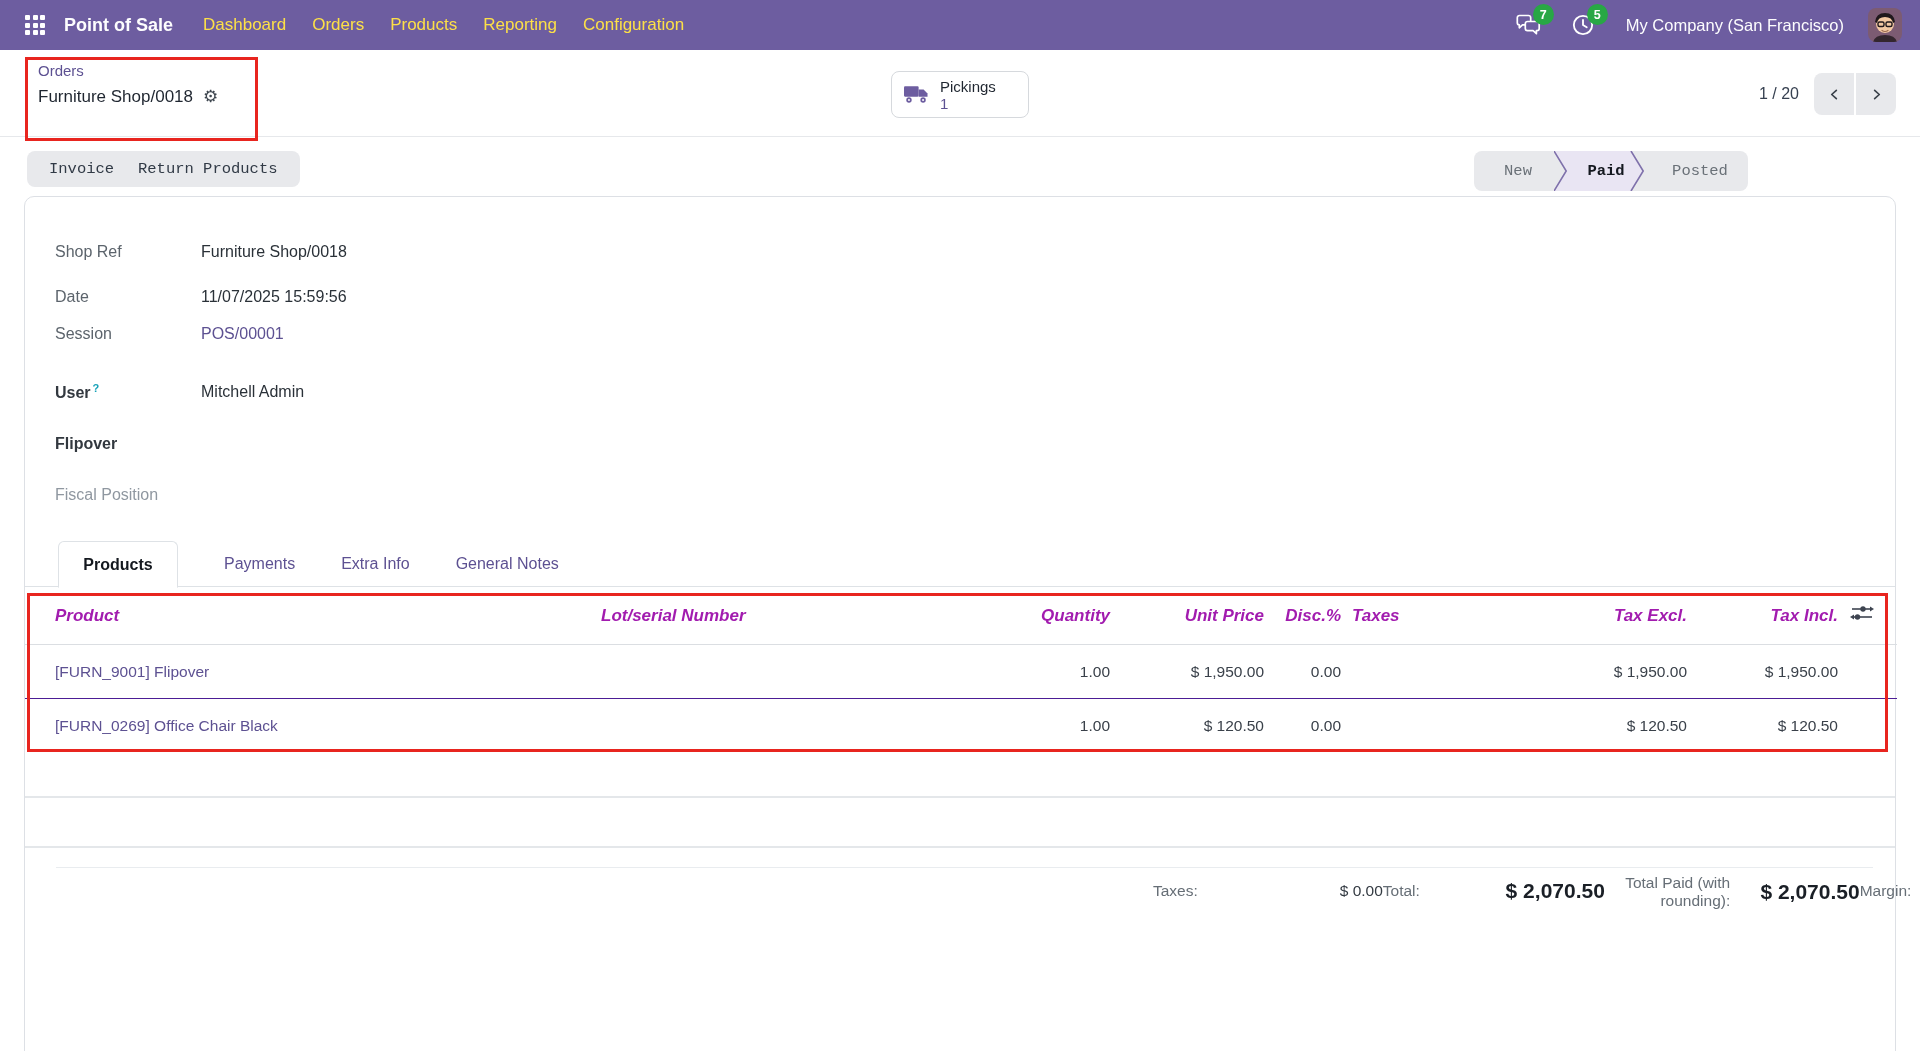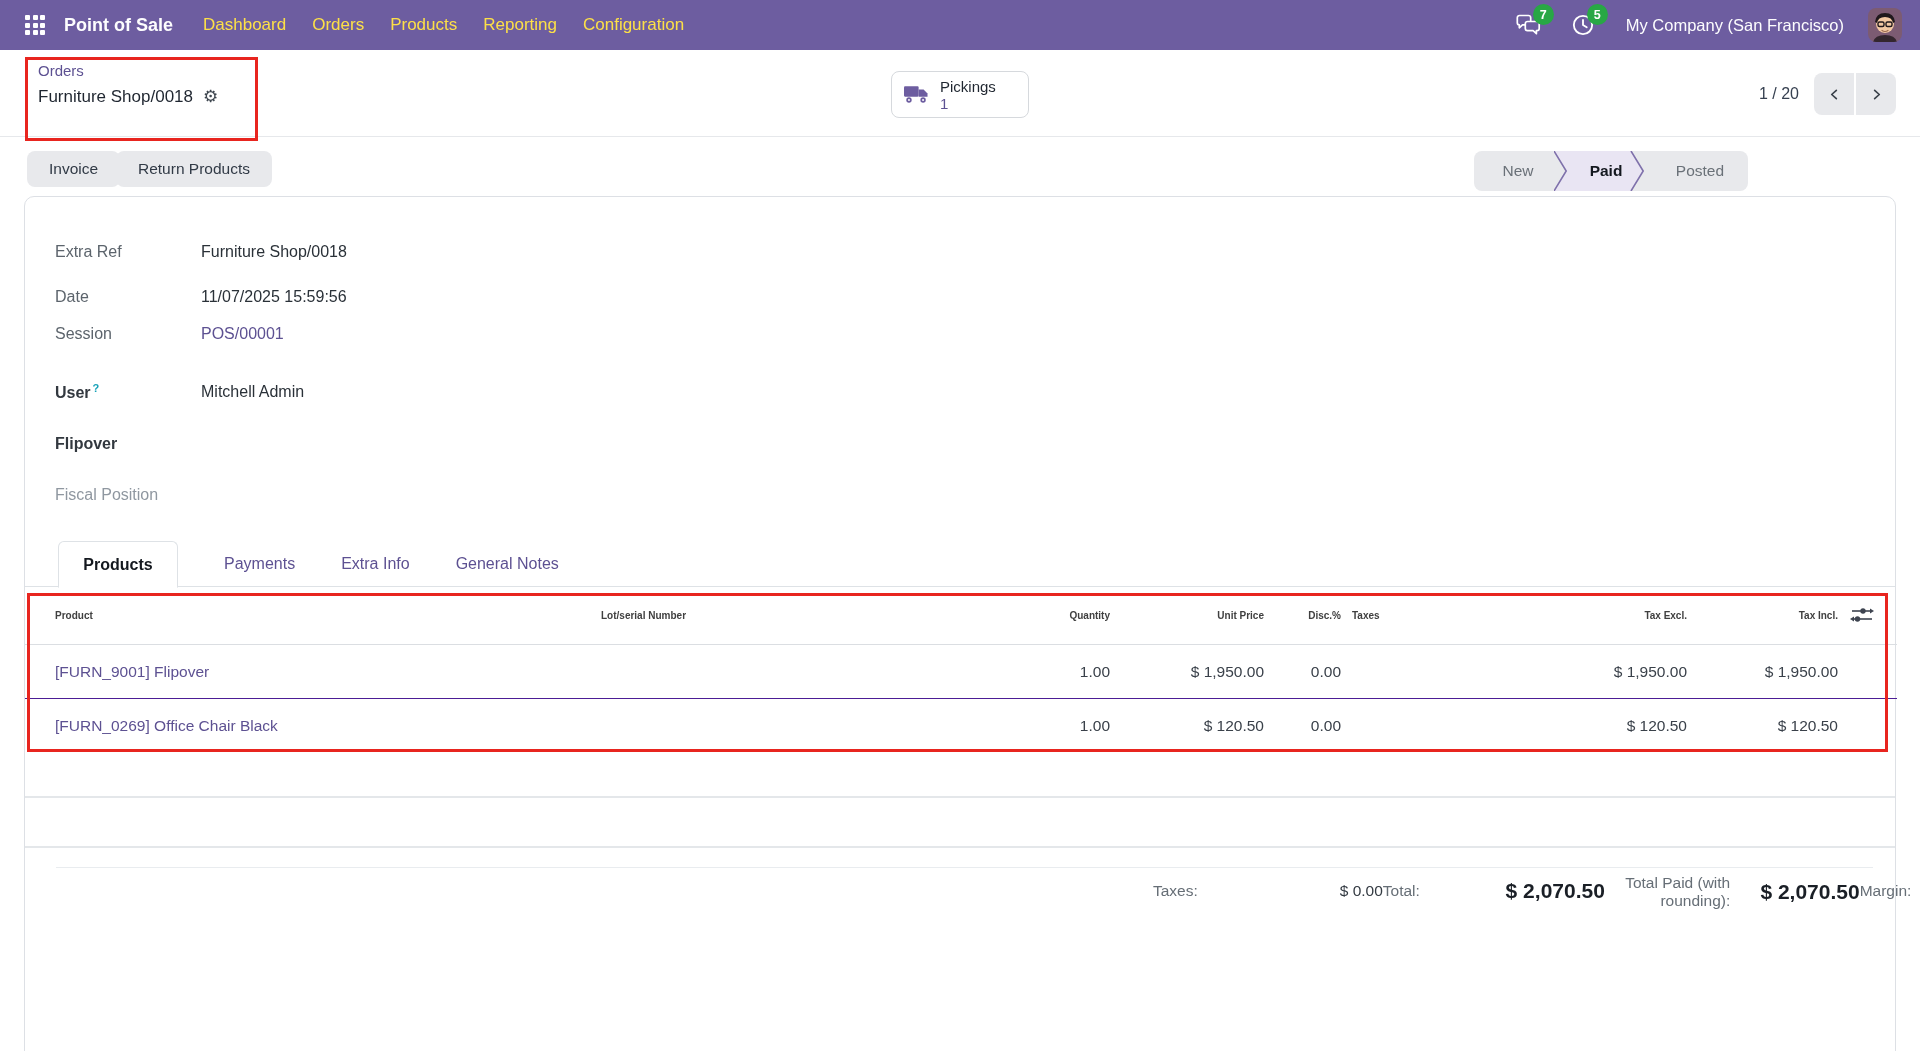--- a/index.html
+++ b/index.html
@@ -50,21 +50,21 @@
   .pickings-count{font-size:15px; color:var(--link); line-height:17px;}
   .pager{position:absolute; right:24px; top:23px; display:flex; align-items:center; gap:15px;}
   .pager-text{font-size:16px; color:#374151;}
   .pager-btns{display:flex; gap:2px;}
   .pager-btn{width:40px; height:42px; background:var(--btn-bg); border:none; cursor:pointer;
     display:flex; align-items:center; justify-content:center; color:#3a414a;}
   .pager-btn.prev{border-radius:8px 0 0 8px;}
   .pager-btn.next{border-radius:0 8px 8px 0;}
 
   
-  .action-row{position:absolute; left:0; top:151px; width:1772px; height:42px;}
+  .action-row{position:absolute; left:0; top:151px; width:1772px; height:42px;font-family:Liberation Mono, monospace;}
   .btn{height:36px; background:var(--btn-bg); border:none; border-radius:8px; padding:0 22px;
     font-family:inherit; font-size:15.5px; font-weight:500; color:#313a46; cursor:pointer;}
   .btn-invoice{position:absolute; left:27px; top:0;}
   .btn-return{position:absolute; left:116px; top:0;}
   .statusbar{position:absolute; right:24px; top:0; width:274px; height:40px; background:var(--btn-bg);
     border-radius:8px; display:flex; align-items:stretch; overflow:hidden;}
   .step{display:flex; align-items:center; justify-content:center; font-size:15.5px; font-weight:500;
     color:#6a7178; cursor:pointer;padding-left:8px;}
   .step-new{width:80px;}
   .step-paid{position:relative; width:90px; color:#14181f; font-weight:700;}
@@ -91,21 +91,21 @@
   .tab{display:flex; align-items:center; font-size:16px; cursor:pointer;}
   .tab.active{width:120px; justify-content:center; background:#fff; border:1px solid var(--border);
     border-bottom-color:#fff; border-radius:6px 6px 0 0; color:#14181f; font-weight:600; height:47px;}
   .tab.plain{color:var(--link); margin-left:46px;}
 
   
   .ptable{position:absolute; left:0; top:390px; width:1872px;}
   .ptable-row{display:grid; grid-template-columns:576px 300px 209px 154px 77px 184px 162px 151px 59px;
     align-items:center;}
   .ptable-head{height:58px; border-bottom:1px solid #dbdee2;}
-  .ptable-head .cell{font-size:10px; font-weight:600; color:#404040; cursor:pointer;}
+  .ptable-head .cell{font-size:17px; font-weight:600; color:#a21caf; cursor:pointer;font-style:italic;}
   .ptable-body-row{height:54px; cursor:pointer;}
   .ptable-body-row.divided{border-bottom:1px solid #4c1d95;}
   .cell{padding:0;}
   .cell.c-product{padding-left:30px; text-align:left;}
   .cell.c-lot{text-align:left;}
   .cell.c-taxes{padding-left:11px; text-align:left;}
   .cell.r{text-align:right;}
   .cell.c-opt{padding-left:11px;}
   .ptable-body-row .cell{font-size:15.5px; color:#3a414a;}
   .prod-link{color:var(--link);}
@@ -241,21 +241,21 @@
         </svg>
         <span class="step-label">Paid</span>
       </div>
       <div class="step step-posted">Posted</div>
     </div>
   </section>
 
   <section class="sheet">
 
     <div class="field-row" style="top:42px;">
-      <span class="field-label">Extra Ref</span>
+      <span class="field-label">Shop Ref</span>
       <span class="field-value">Furniture Shop/0018</span>
     </div>
     <div class="field-row" style="top:87px;">
       <span class="field-label">Date</span>
       <span class="field-value">11/07/2025 15:59:56</span>
     </div>
     <div class="field-row" style="top:120px;align-items:flex-end;">
       <span class="field-label">Session</span>
       <span class="field-value link">POS/00001</span>
     </div>

